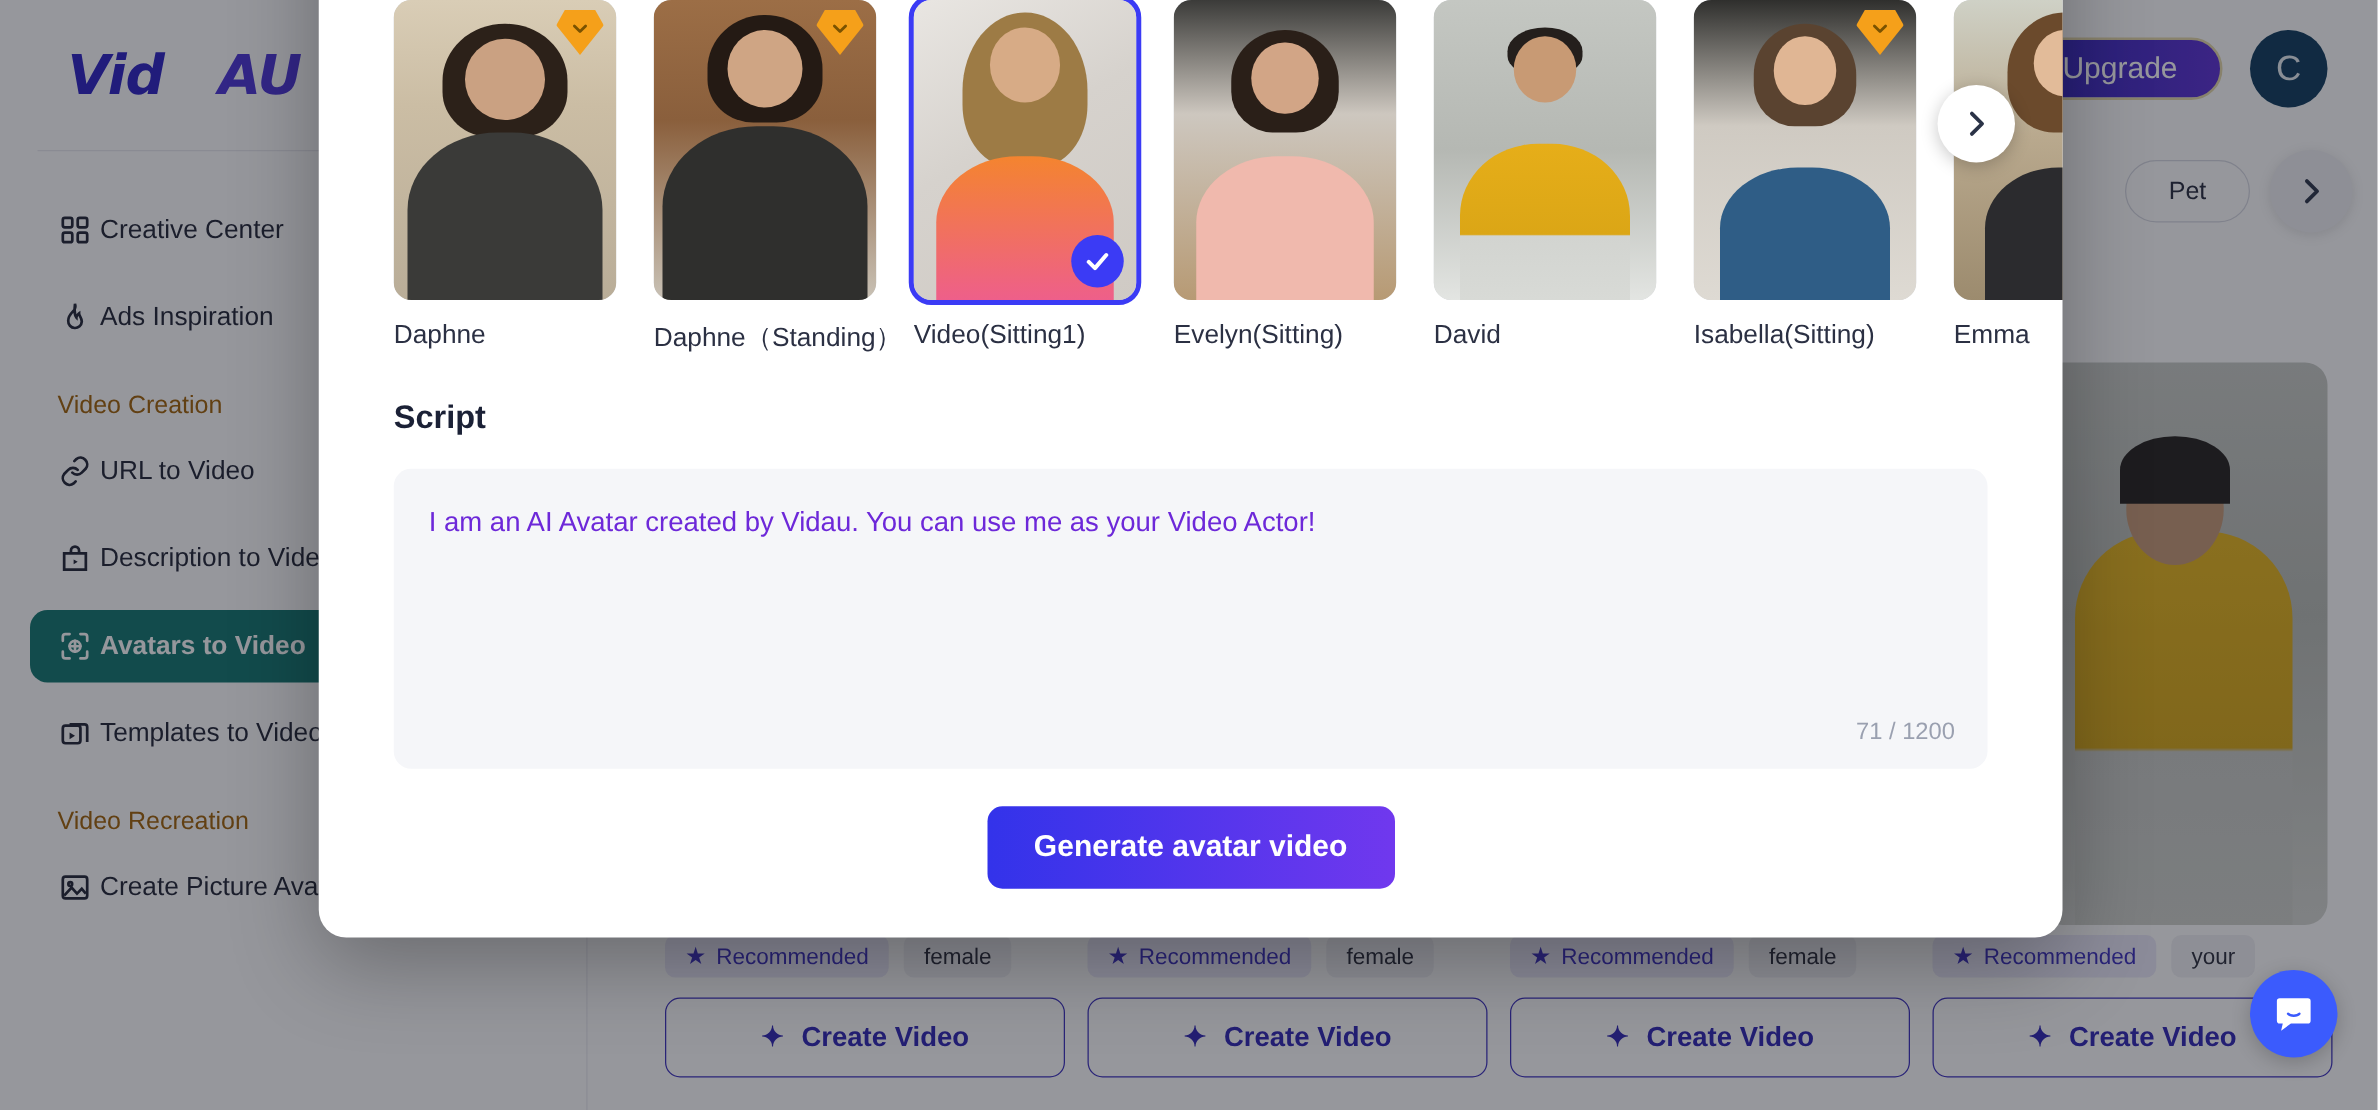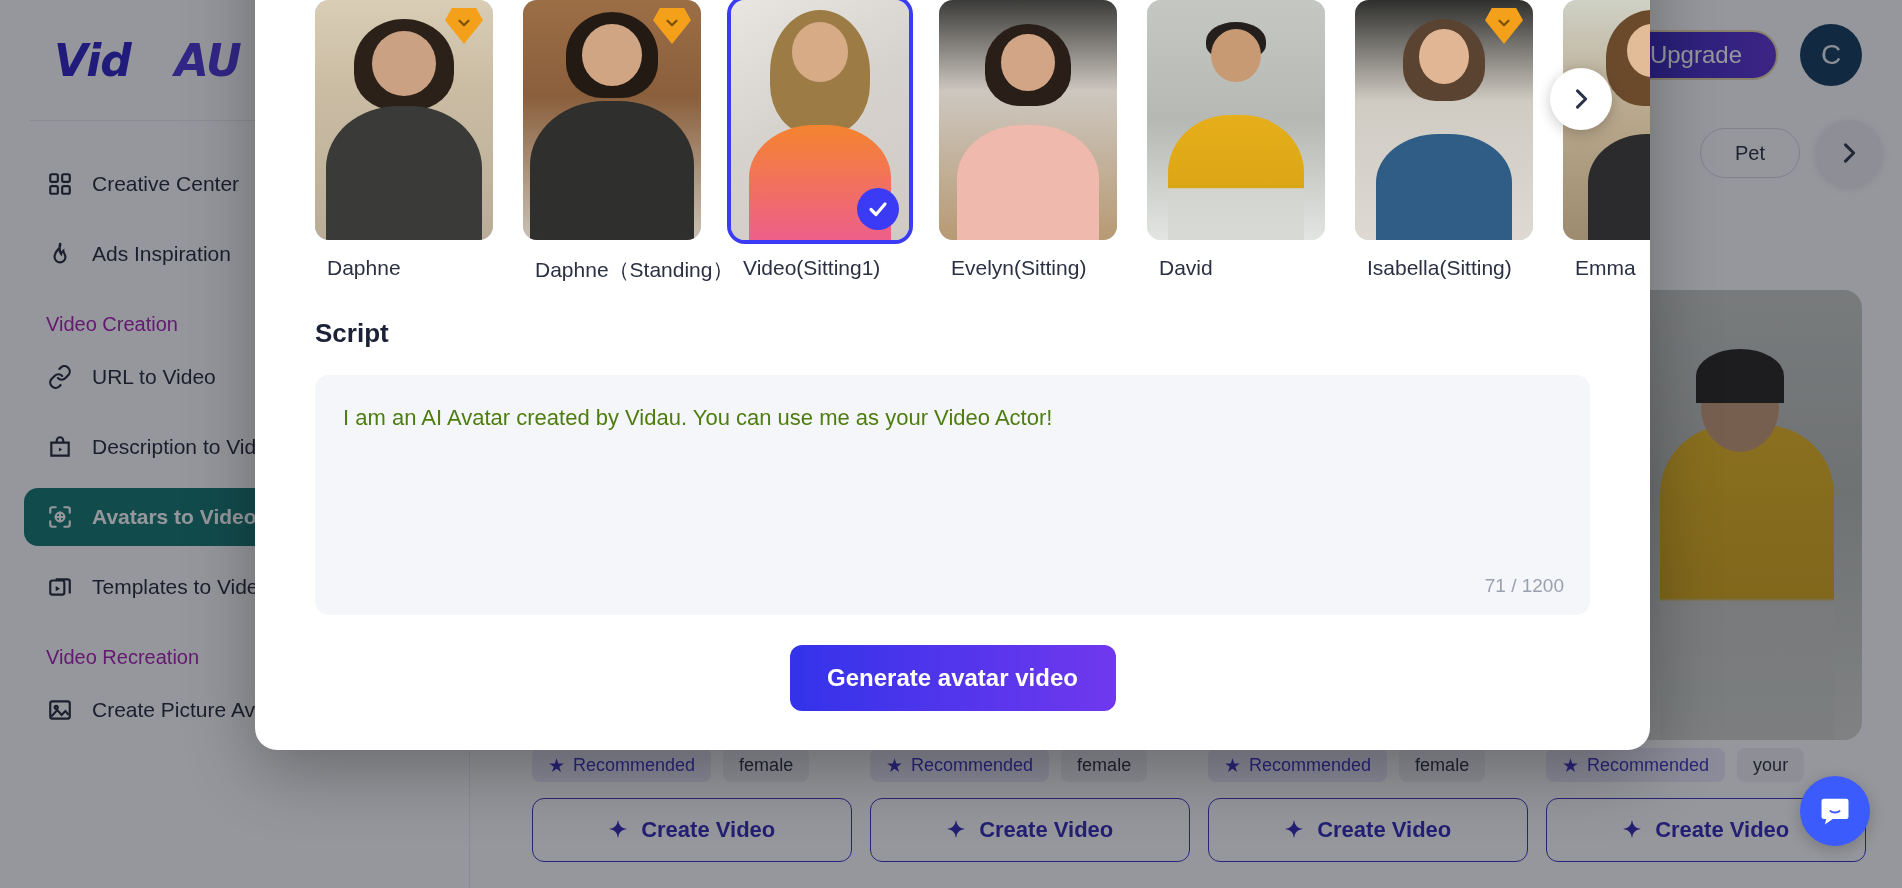--- a/index.html
+++ b/index.html
@@ -37,41 +37,41 @@
     letter-spacing: -1px;
     color: #2a20c4;
   }
   #brand .logo-text .au { color: #4a32d8; margin-left: 44px; }
   #sidebar-divider {
     height: 1px; background: #e9e9ef;
     margin: 0 6px 34px 6px;
   }
   .nav-item {
     display: flex; align-items: center;
-    gap: 18px;
+    gap: 6px;
     height: 58px;
     padding: 0 22px;
     border-radius: 14px;
     margin-bottom: 12px;
     cursor: pointer;
     color: #1f2334;
     font-size: 21px;
     white-space: nowrap;
   }
   .nav-item.active { background: #0f766e; color: #ffffff; }
   .nav-item.active .nav-label { color: #ffffff; font-weight: 600; }
   .nav-icon {
     width: 28px; height: 28px;
     flex: 0 0 28px;
     display: flex; align-items: center; justify-content: center;
   }
   .nav-icon svg { width: 26px; height: 26px; display:block; }
   .nav-section {
     font-size: 20px;
-    color: #a21caf;
+    color: #a16207;
     padding: 18px 22px 12px 22px;
     white-space: nowrap;
   }
 
   
   #topbar {
     position: absolute;
     left: 470px; right: 0; top: 0;
     height: 110px;
     display: flex; align-items: center;
@@ -241,21 +241,20 @@
   }
   .av-item.selected .av-thumb {
     outline: 4px solid #3b3bf5;
     outline-offset: 0px;
   }
   .av-name {
     margin-top: 16px;
     font-size: 21px;
     color: #2b3043;
     white-space: nowrap;
-    margin-left: 12px;
   }
   .gem {
     position: absolute; right: 10px; top: 8px;
     width: 38px; height: 36px;
     background: #f5a01a;
     clip-path: polygon(18% 0, 82% 0, 100% 34%, 50% 100%, 0 34%);
     display: flex; align-items: flex-start; justify-content: center;
     padding-top: 6px;
     z-index: 3;
   }
@@ -291,21 +290,21 @@
   }
   #script-box {
     position: absolute;
     left: 60px; right: 60px; top: 705px;
     height: 240px;
     background: #f5f6f9;
     border-radius: 14px;
     padding: 26px 28px;
   }
   #script-text {
-    font-size: 22px; color: #4d7c0f;
+    font-size: 22px; color: #6d28d9;
     line-height: 1.5;
     border: none; outline: none; resize: none;
     background: transparent;
     width: 100%; height: 150px;
     font-family: "Liberation Sans", sans-serif;
   }
   #char-count {
     position: absolute; right: 26px; bottom: 18px;
     font-size: 19px; color: #9aa0b0;
   }

